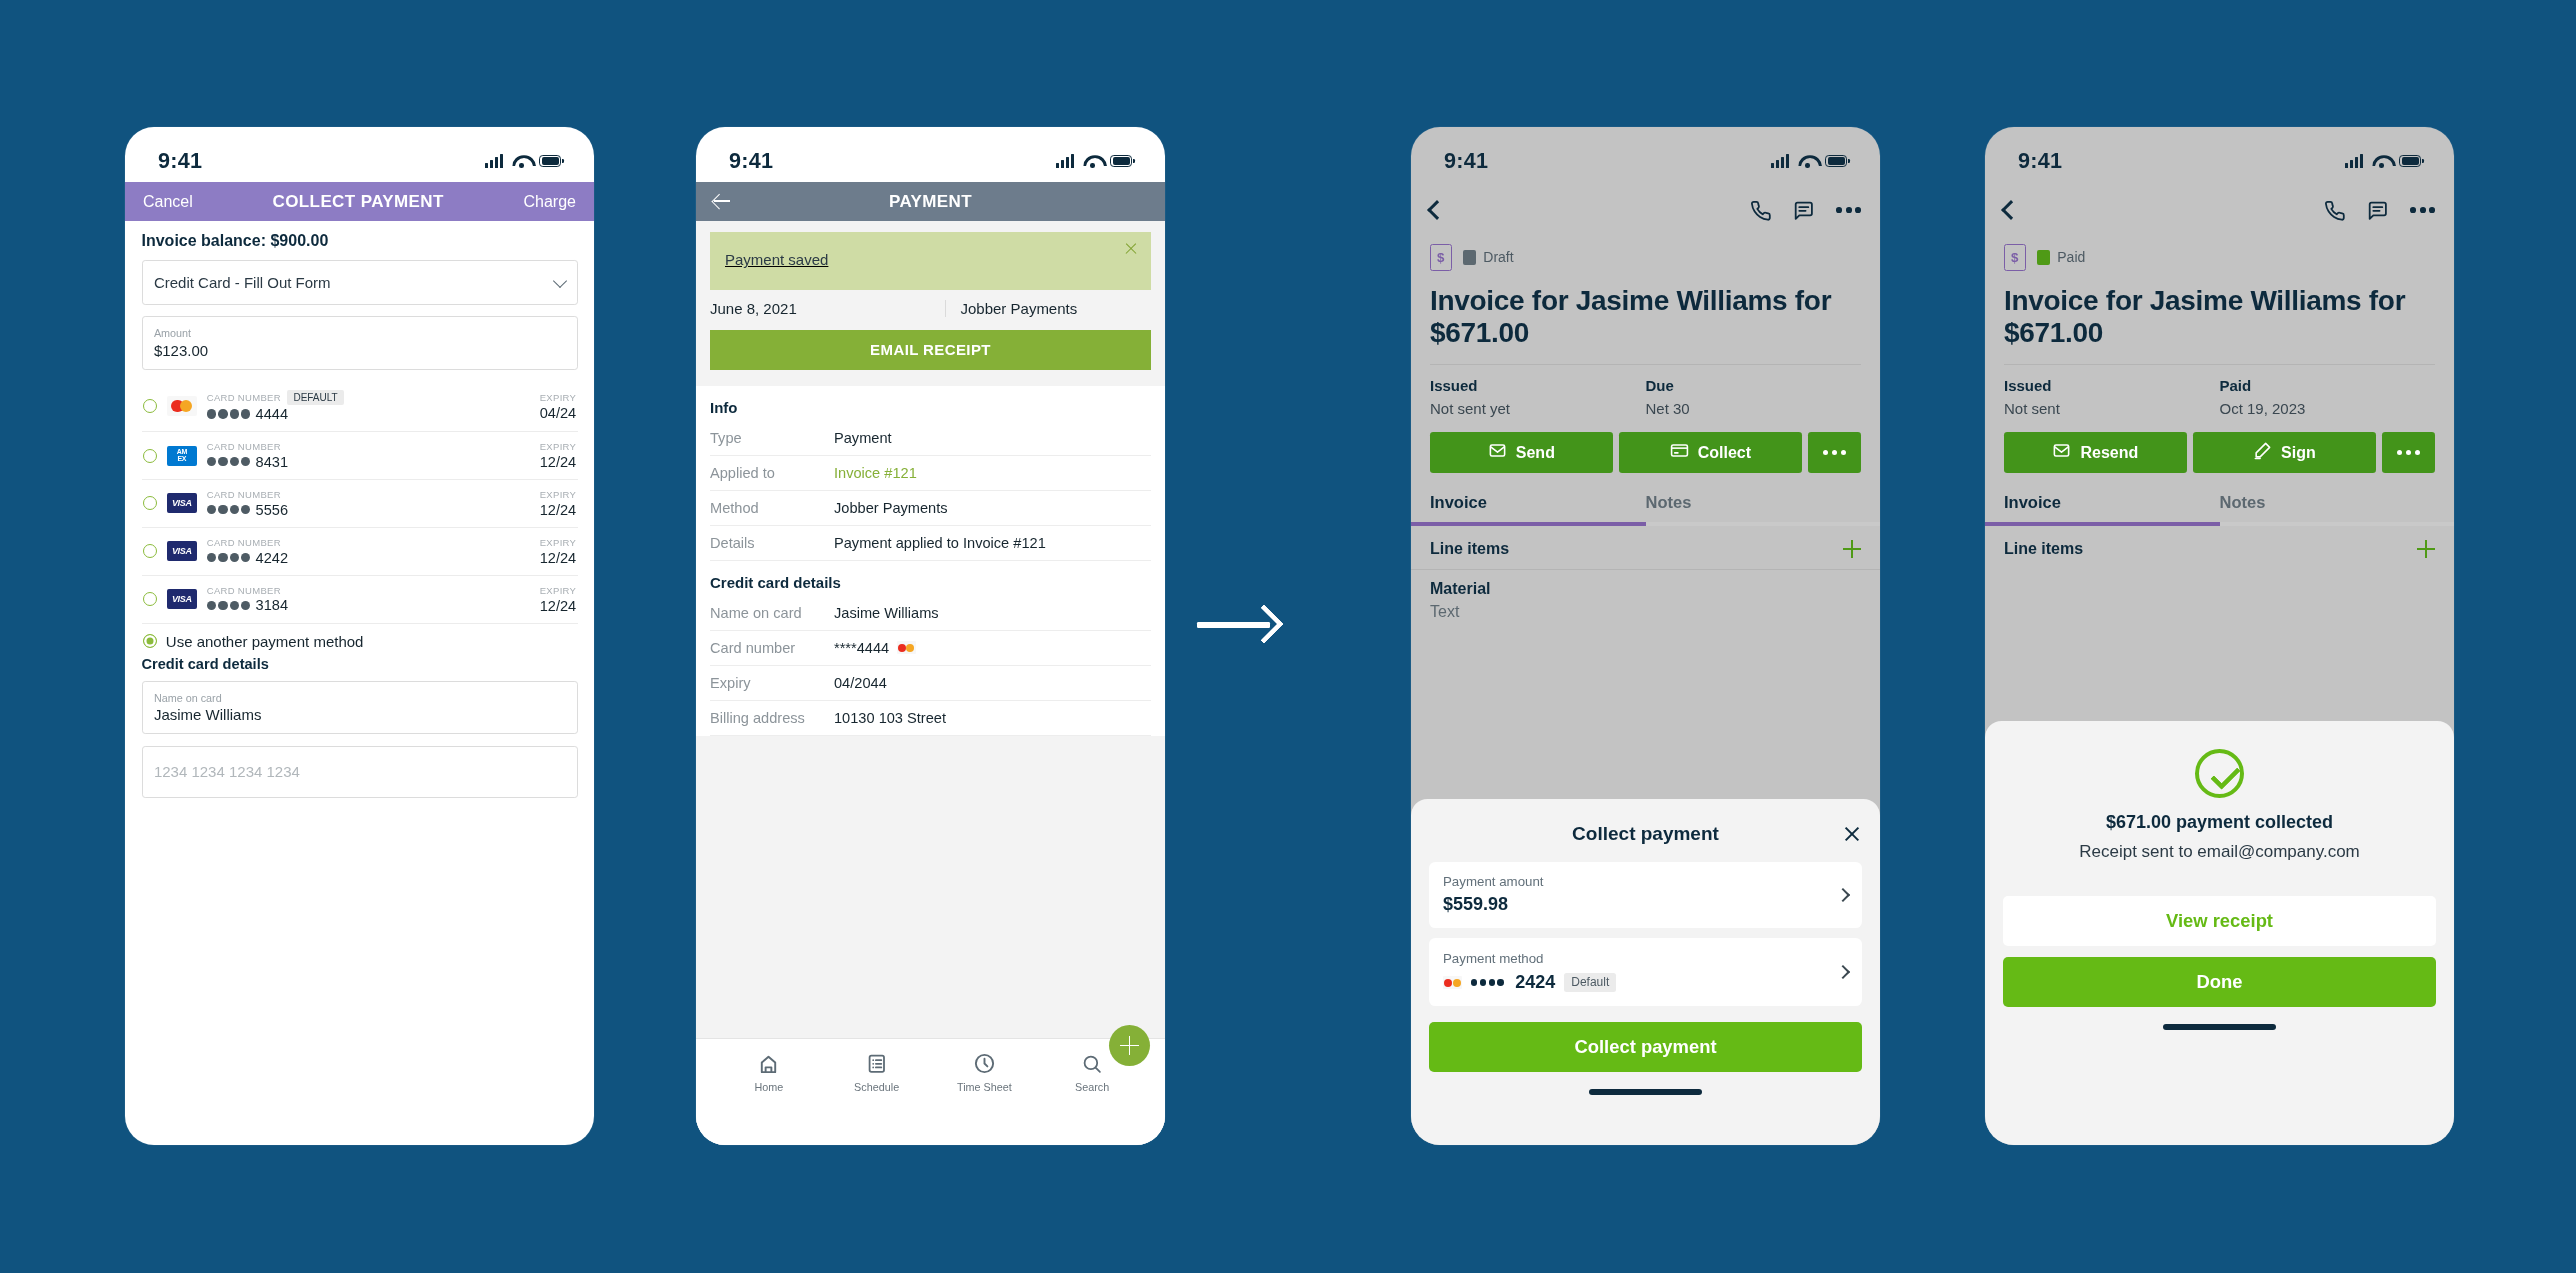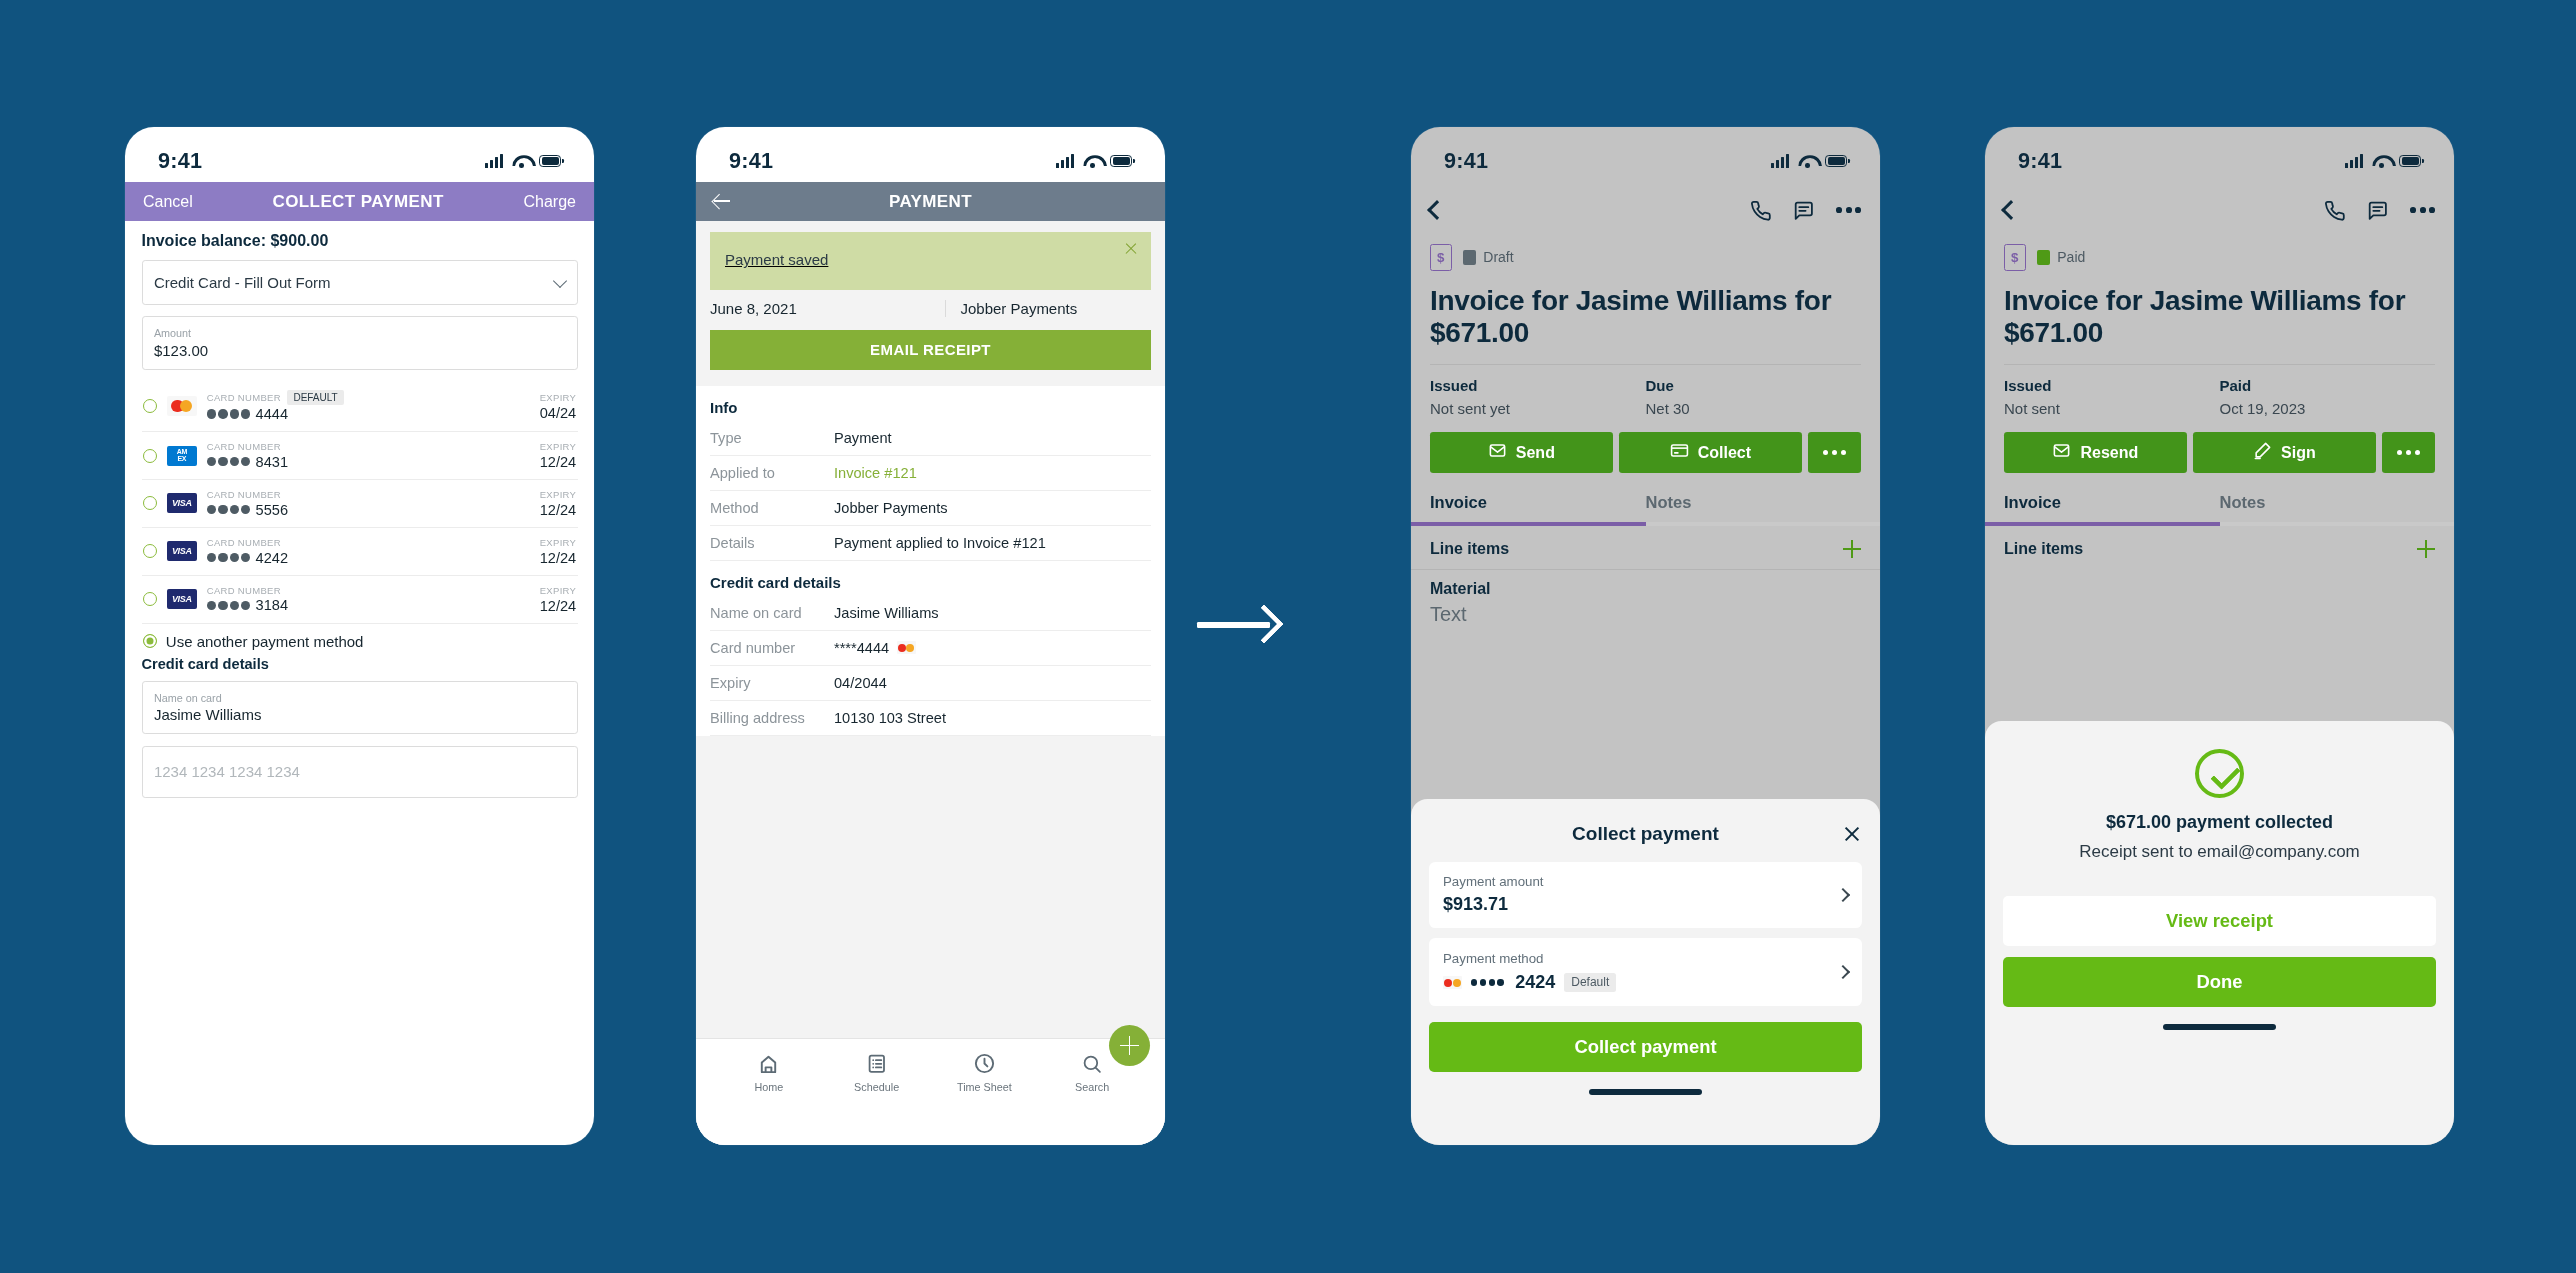--- a/index.html
+++ b/index.html
@@ -163,21 +163,21 @@
   .seg-line i { flex:1 1 0; }
   .seg-line i.on { background:#7b5ea7; }
   .li-row { display:flex;align-items:center;justify-content:space-between;padding:14px 19px 11.4px 19px;}
   .li-h { font-size:16px;font-weight:700;color:#0d2a3d;}
   .plus { width:18px;height:18px;position:relative;}
   .plus::before{content:"";position:absolute;left:0;top:7.6px;width:18px;height:2.5px;background:#4f9a16;}
   .plus::after{content:"";position:absolute;left:7.6px;top:0;width:2.5px;height:18px;background:#4f9a16;}
   .li-div{height:0.6px;background:#b4b4b4;}
   .li-item{padding:10px 19px 0 19px;}
   .li-t{font-size:16px;font-weight:700;color:#0d2a3d;}
-  .li-s{font-size:20px;color:#5c6870;margin-top:5px;}
+  .li-s{font-size:16px;color:#5c6870;margin-top:5px;}
 
   
   .sheet { position:absolute; left:0; right:0; bottom:0; background:#f3f3f3; border-radius:16.5px 16.5px 0 0; padding: 16.5px 18px 0 18px;}
   .sheet-head { display:flex; align-items:center; justify-content:center; position:relative; height:36px;}
   .sheet-title { font-size:19px;font-weight:700;color:#0d2a3d;}
   .sheet-x { position:absolute;right:1.3px;top:9px;width:18px;height:18px;}
   .sheet-x::before,.sheet-x::after{content:"";position:absolute;left:0;top:8.2px;width:18px;height:1.9px;background:#0d2a3d;}
   .sheet-x::before{transform:rotate(45deg);} .sheet-x::after{transform:rotate(-45deg);}
   .sheet-card { background:#fff; border-radius:6.3px; padding:12.7px 14px; margin-top:10px;
                 display:flex; align-items:center; justify-content:space-between;}
@@ -584,21 +584,21 @@
 
     <div class="sheet" style="height:346px">
       <div class="sheet-head">
         <span class="sheet-title">Collect payment</span>
         <span class="sheet-x"></span>
       </div>
 
       <div class="sheet-card">
         <div>
           <div class="sc-lbl">Payment amount</div>
-          <div class="sc-val">$913.71</div>
+          <div class="sc-val">$559.98</div>
         </div>
         <span class="chev-r"></span>
       </div>
 
       <div class="sheet-card">
         <div>
           <div class="sc-lbl">Payment method</div>
           <div class="sc-meth">
             <span class="mini-mc">
                 <span class="c1"></span>

